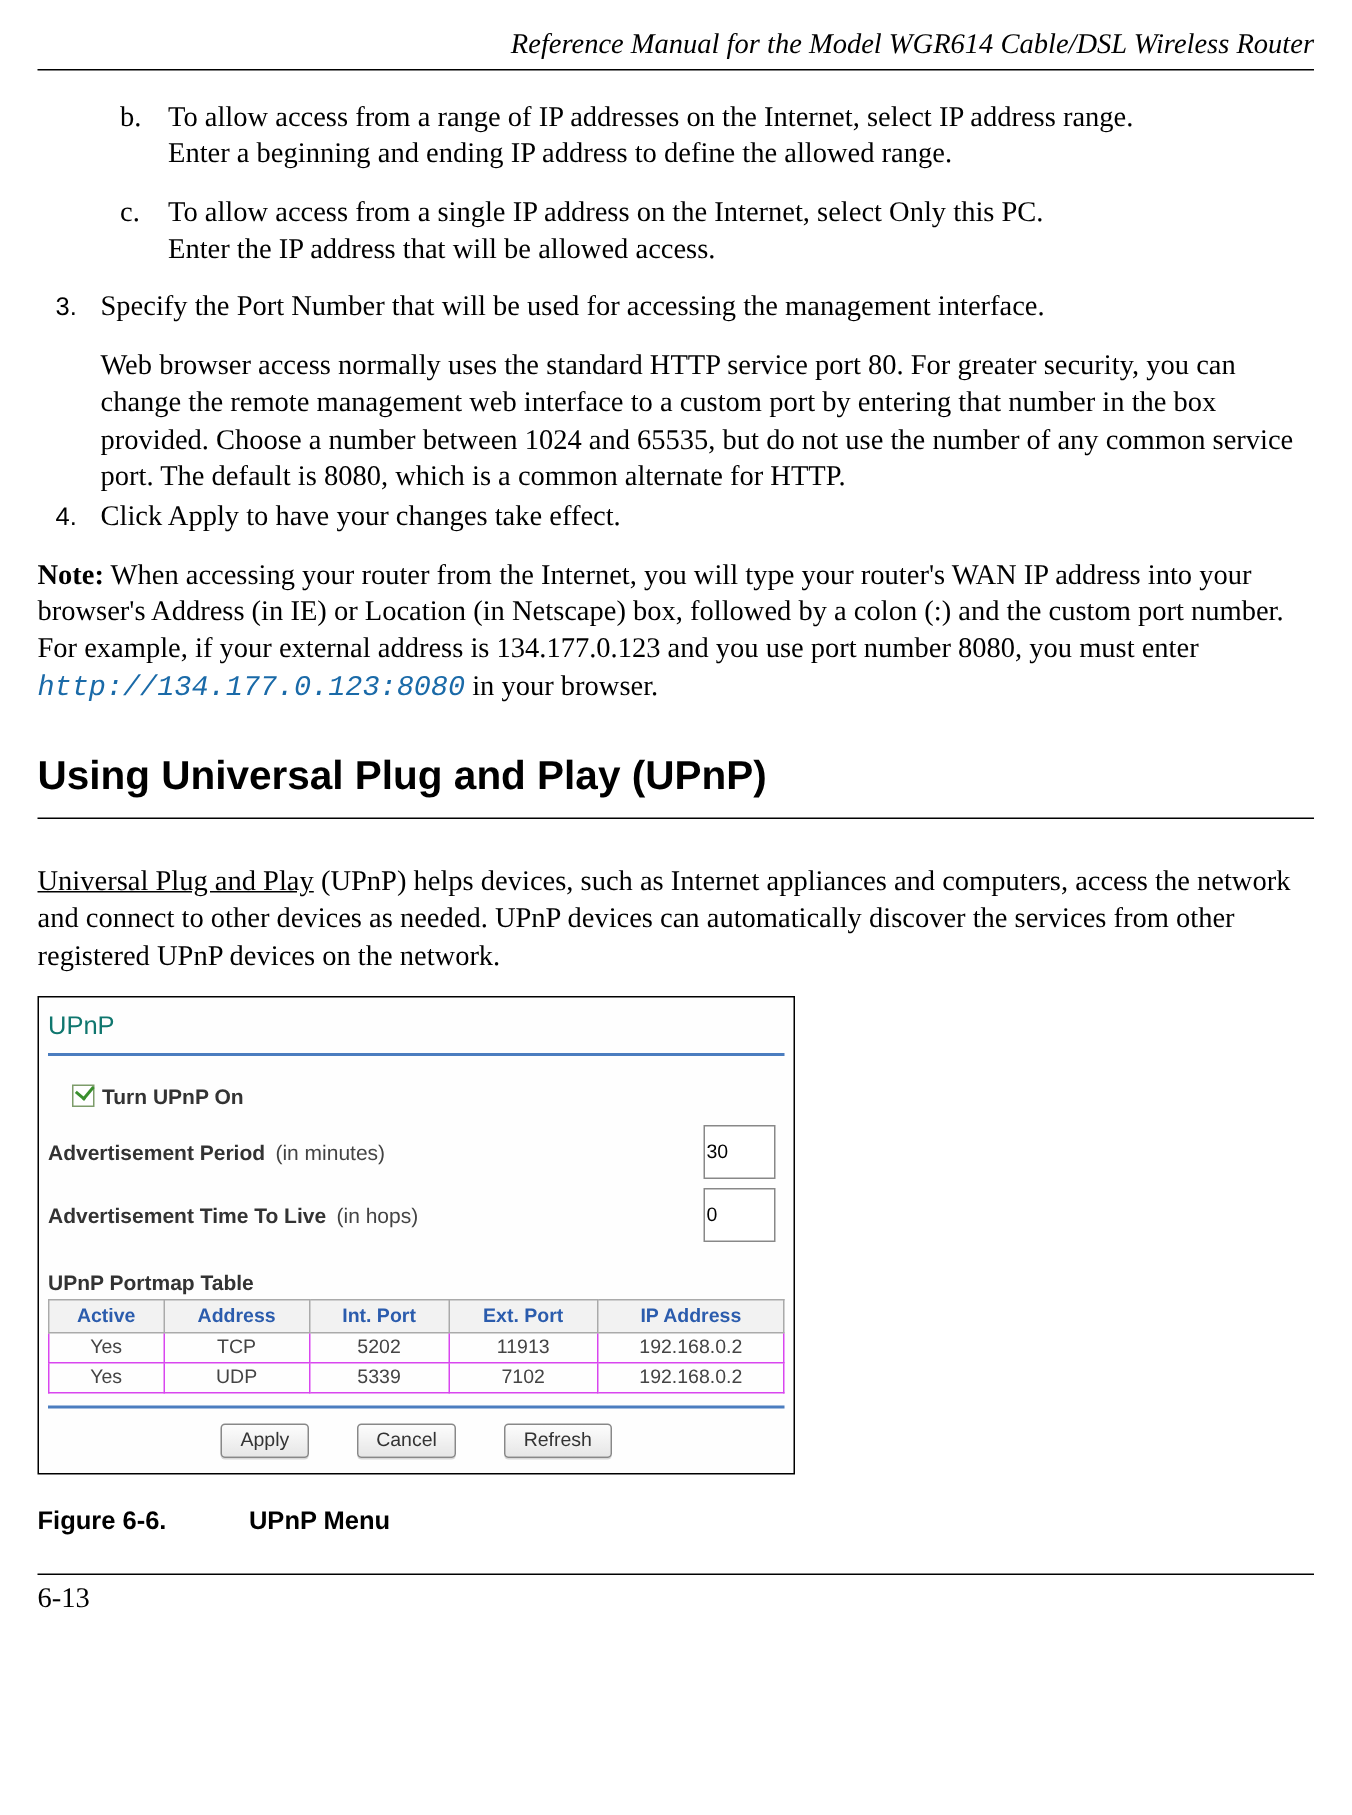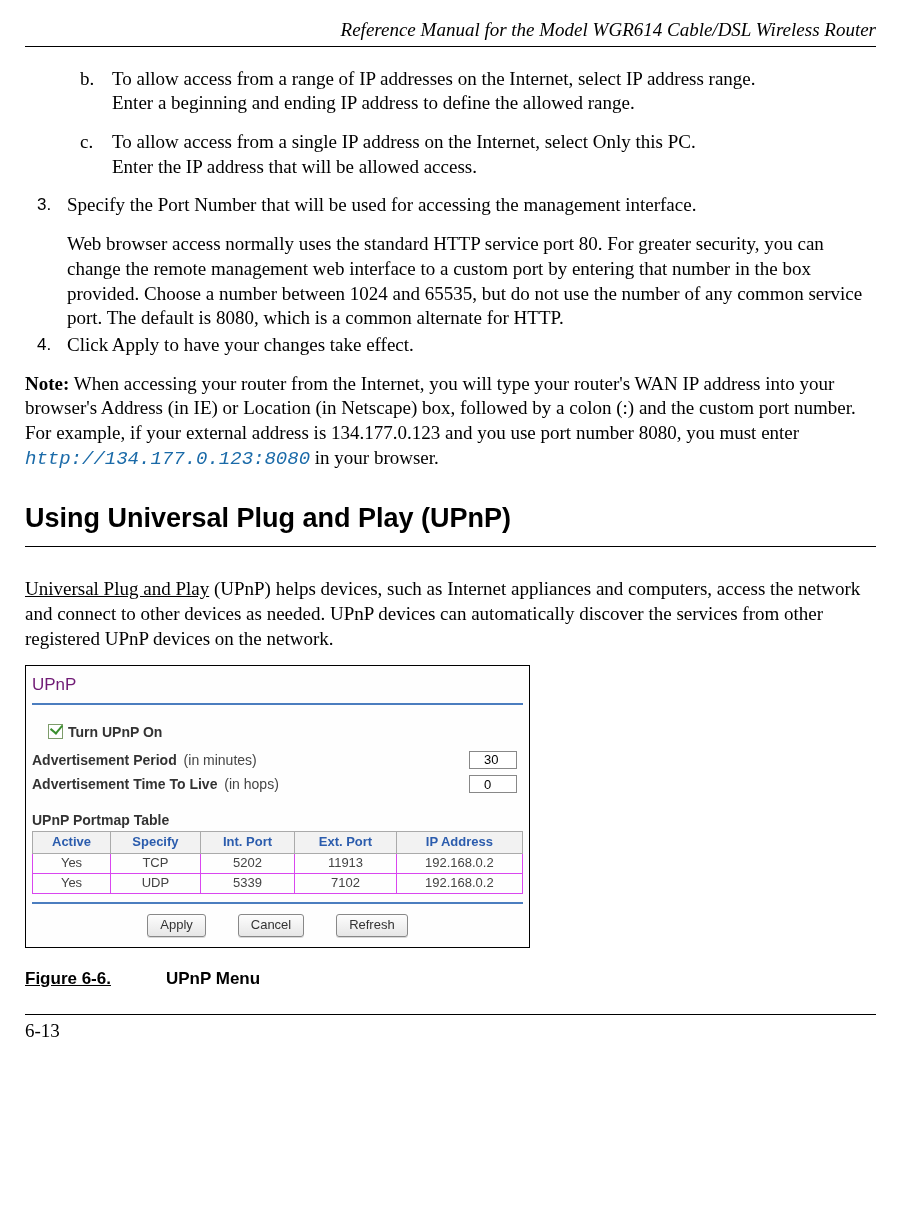--- a/index.html
+++ b/index.html
@@ -80,21 +80,21 @@
       border: 1px solid #000;
       width: 505px;
       padding: 6px;
       margin-bottom: 20px;
       font-family: Arial, sans-serif;
       font-size: 14px;
       color: #444;
       background: #fefefe;
     }
     .menu-title {
-      color: #701a75;
+      color: #0f766e;
       font-size: 17px;
       font-weight: normal;
       margin-bottom: 6px;
       margin-top: 2px;
     }
     .menu-hr {
       border: none;
       border-top: 2px solid #4b7dbf;
       margin-bottom: 18px;
     }
@@ -135,22 +135,22 @@
       justify-content: space-between;
       margin-bottom: 6px;
       align-items: center;
     }
     .setting-label { }
     .setting-label .bold-lbl { margin-right: 3px; }
     .setting-input {
       border: 1.5px solid #888;
       background: #fff;
       width: 48px;
-      height: 18px;
-      padding: 1px 14px;
+      height: 36px;
+      padding: 1px 1px;
       font-family: Arial;
       font-size: 13px;
       margin-right: 6px;
     }
     .table-label {
       font-weight: bold;
       color: #333;
       margin-top: 18px;
       margin-bottom: 2px;
     }
@@ -189,21 +189,21 @@
       color: #333;
       margin: 0 14px;
       box-shadow: 0 1px 0 rgba(0,0,0,0.15);
     }
     .figure-caption {
       font-family: Arial, sans-serif;
       font-weight: bold;
       font-size: 17px;
       margin-bottom: 24px;
     }
-    .fig-num { margin-right: 55px; text-decoration: underline; }
+    .fig-num { margin-right: 55px; }
     .footer {
       border-top: 1.5px solid #000;
       padding-top: 4px;
       display: flex;
       justify-content: space-between;
       font-size: 19px;
     }
   </style>
 </head>
 <body>
@@ -267,21 +267,21 @@
         <span class="bold-lbl">Advertisement Time To Live</span><span> (in hops)</span>
       </span>
       <input class="setting-input" value="0" style="">
     </div>
 
     <div class="table-label">UPnP Portmap Table</div>
     <table class="portmap-table">
       <tbody>
           <tr>
         <th>Active</th>
-        <th>Specify</th>
+        <th>Address</th>
         <th>Int. Port</th>
         <th>Ext. Port</th>
         <th>IP Address</th>
       </tr>
       <tr>
         <td>Yes</td>
         <td>TCP</td>
         <td>5202</td>
         <td>11913</td>
         <td>192.168.0.2</td>

